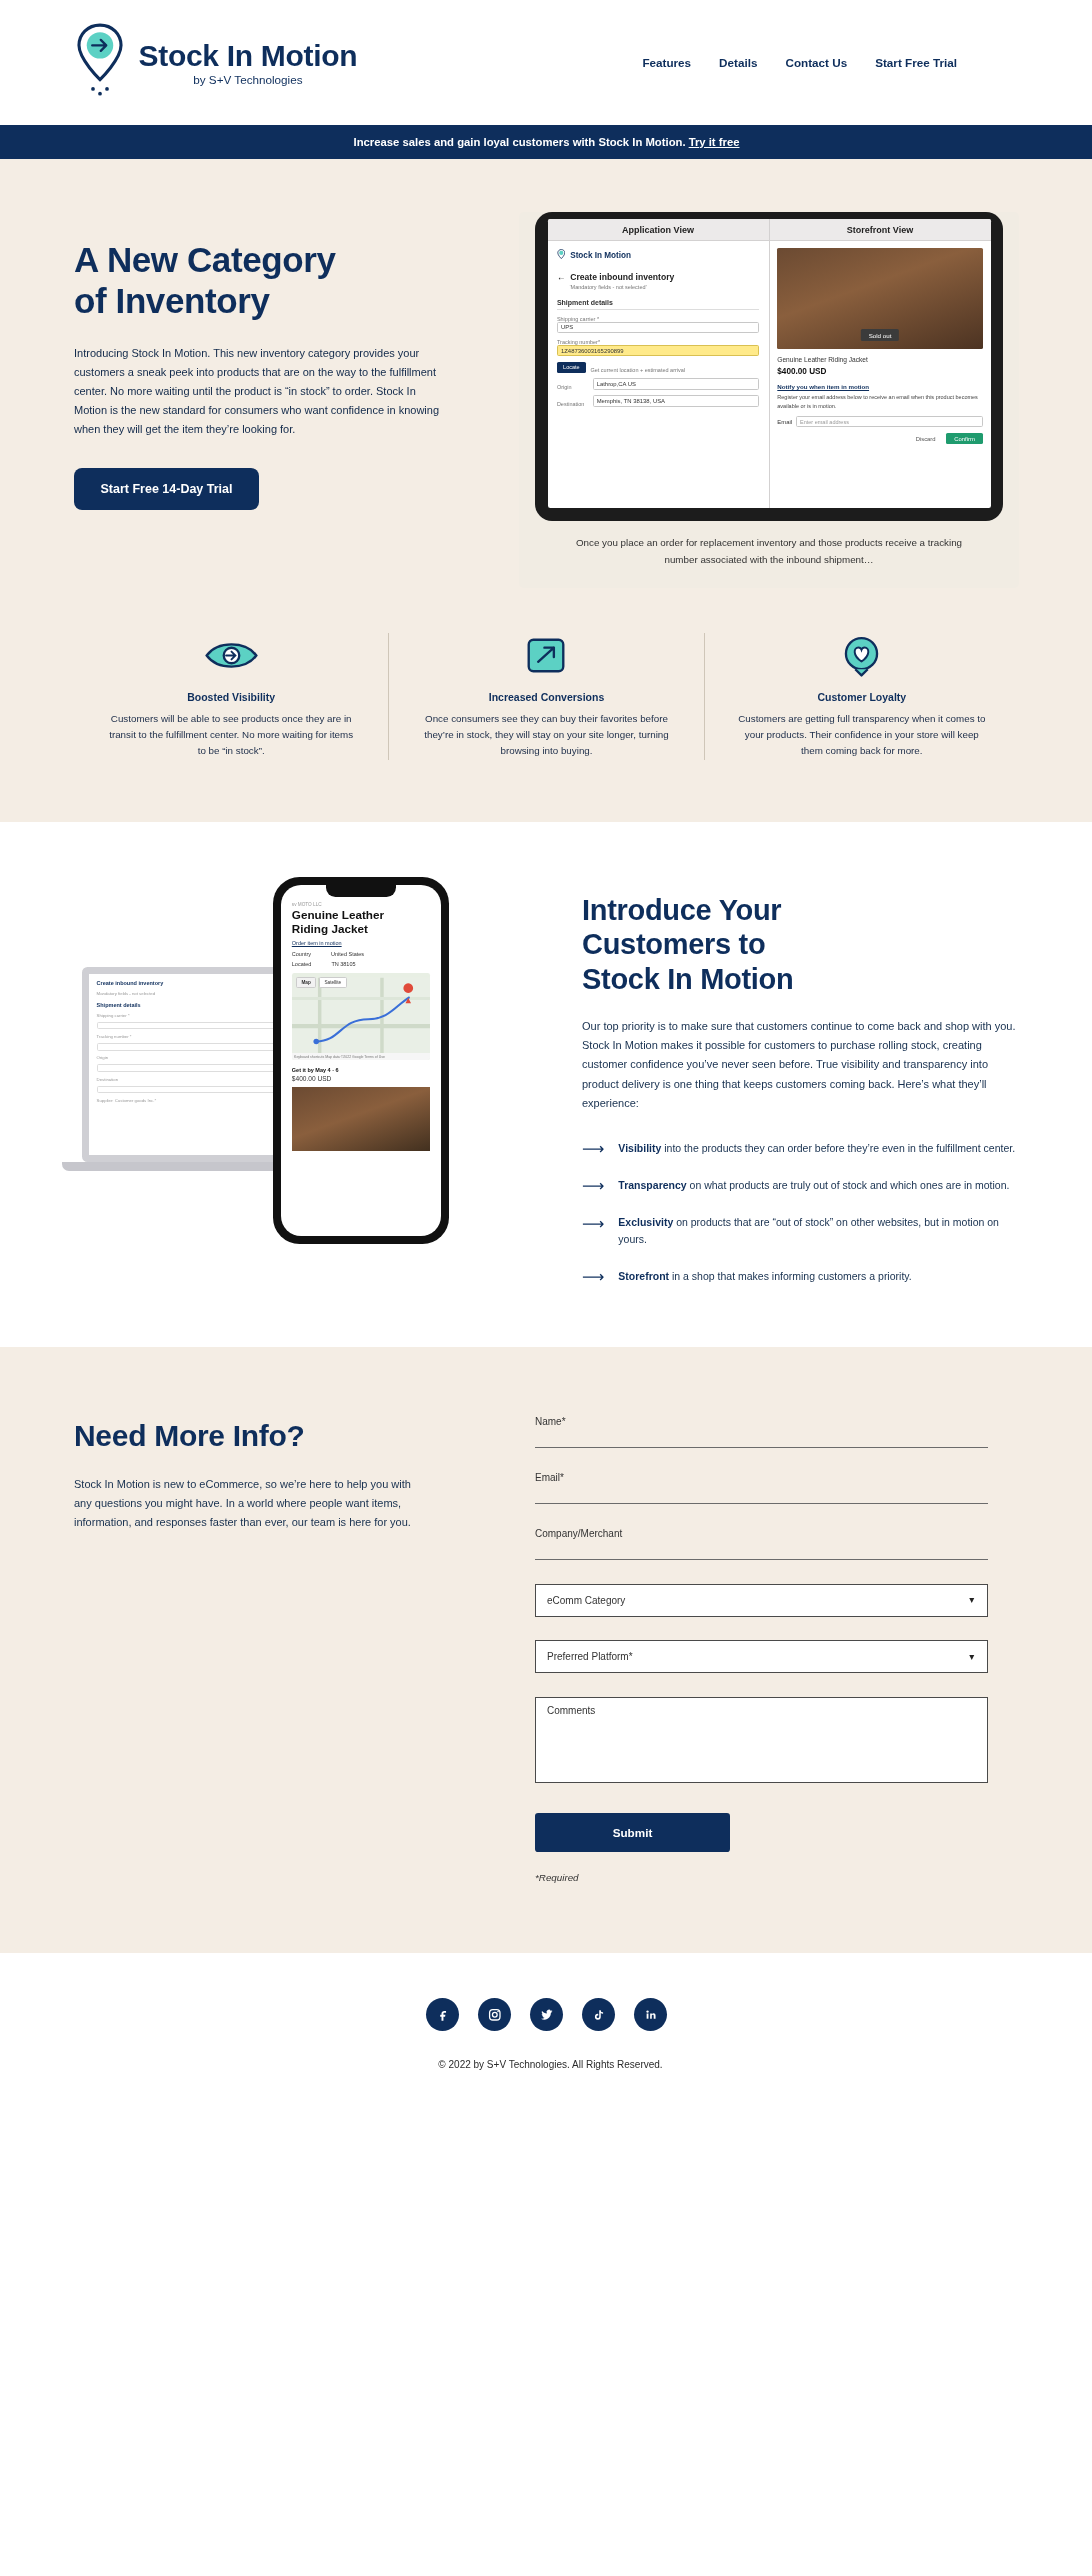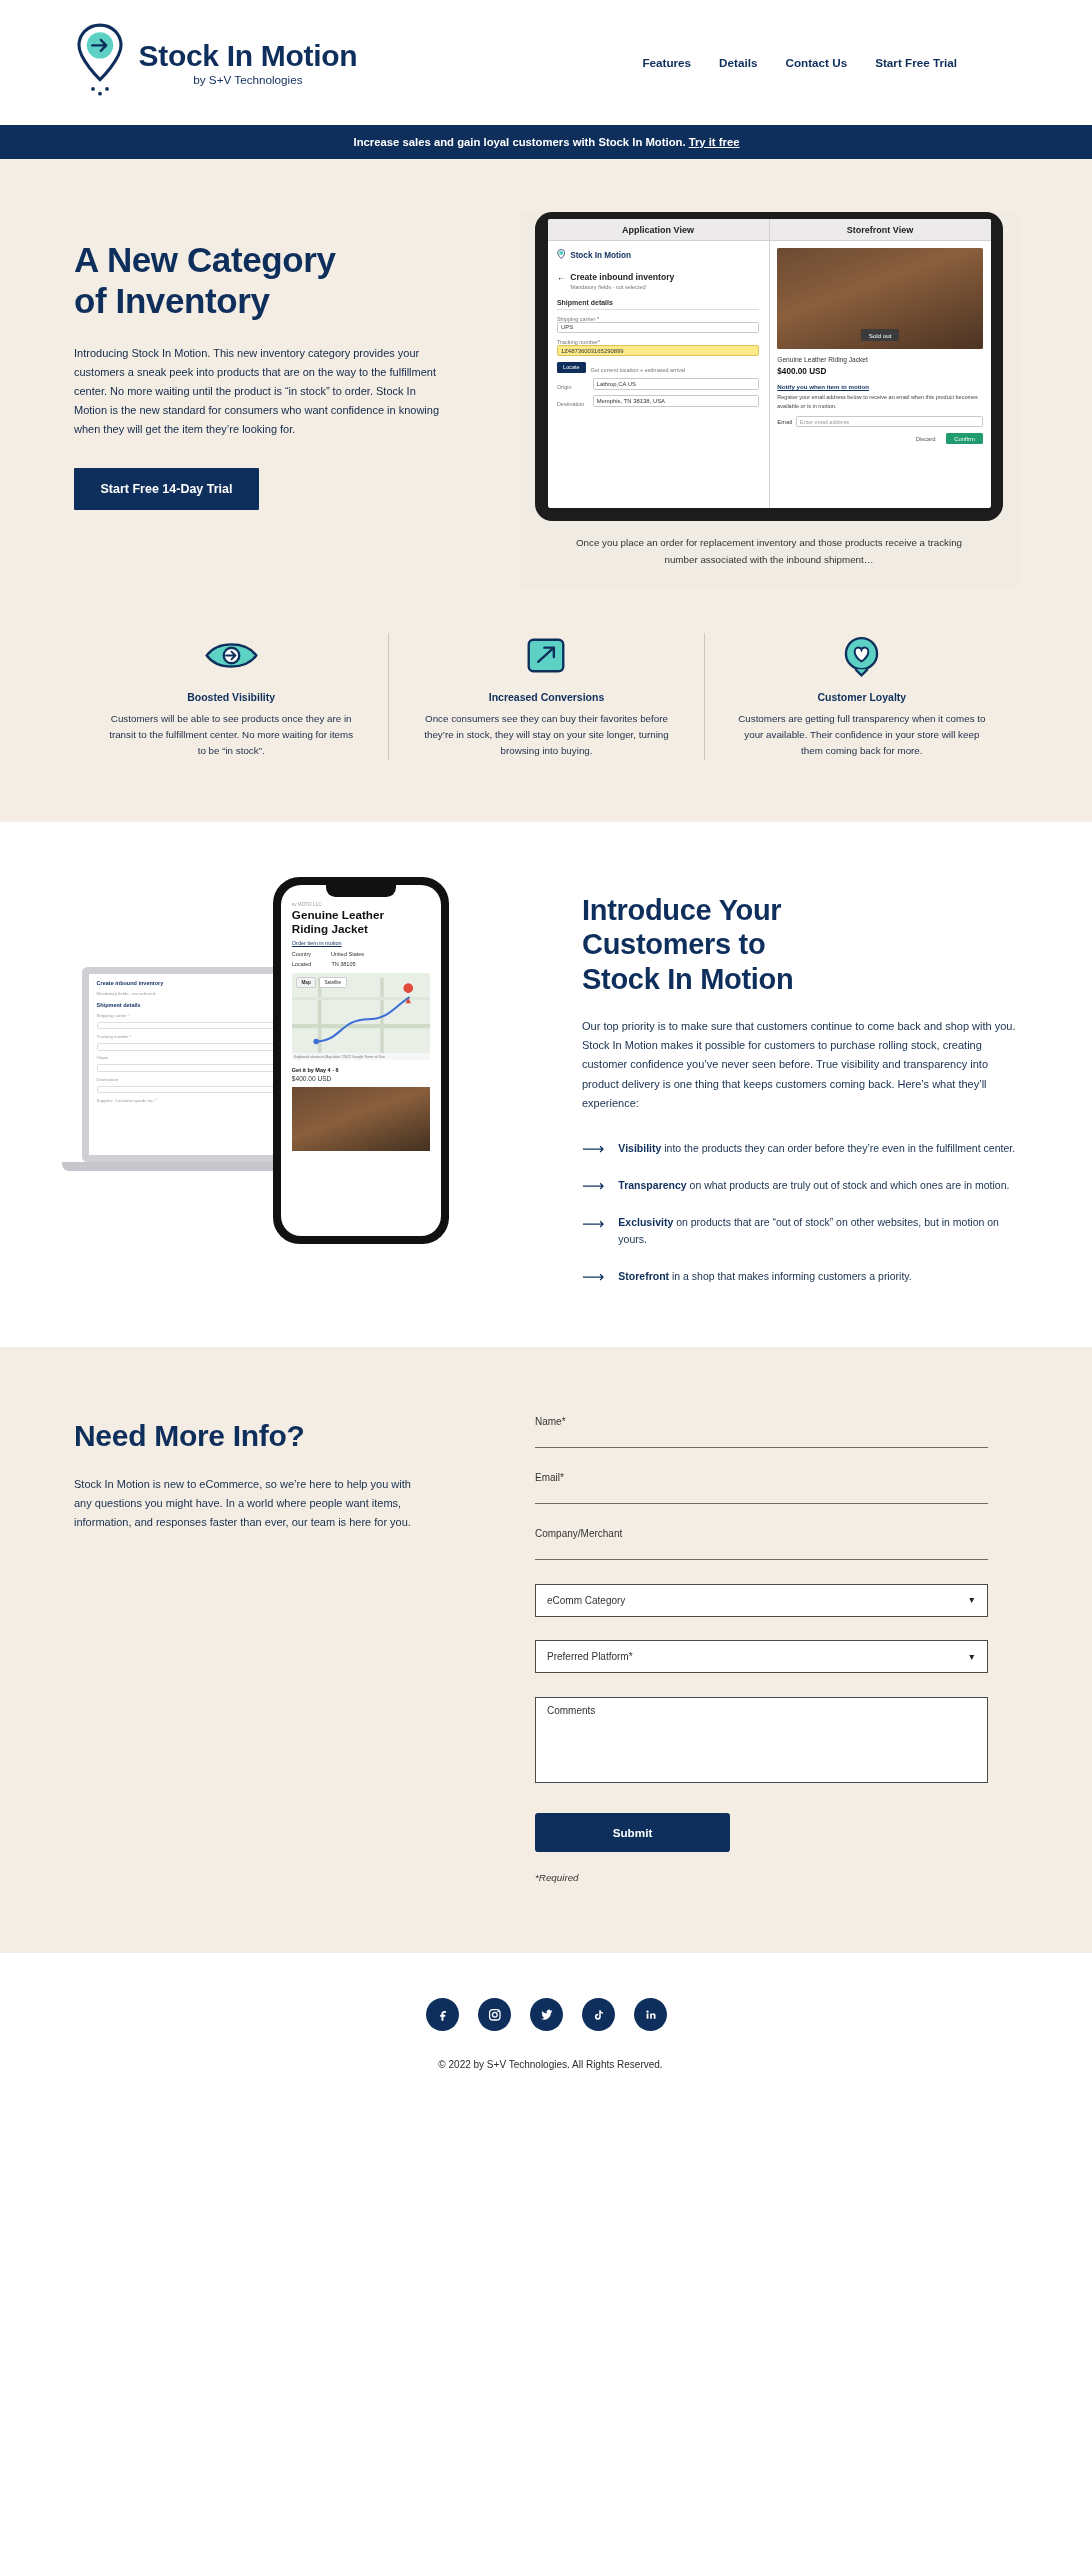--- a/index.html
+++ b/index.html
@@ -81,21 +81,21 @@
     width: 367px;
   }
   .cta {
     margin-top: 30px;
     display: inline-block;
     background: #0e2e5c;
     color: #fff;
     font-size: 12.5px;
     font-weight: bold;
     border: none;
-    border-radius: 1px;
+    border-radius: 8px;
     padding: 14px 26.5px;
     cursor: pointer;
   }
 
   .hero-right { flex: 1; padding-top: 4.7px; }
   .device-card {
     background: #f1ece3;
     border-radius: 4.7px;
     padding: 0 0 20px 0;
   }
@@ -463,21 +463,21 @@
   </div>
   <div class="feat">
     <div class="feat-icon">
       <svg width="47" height="42" viewBox="0 0 60 54">
         <circle cx="30" cy="24" r="20" fill="#5cd1c4" stroke="#0e2e5c" stroke-width="3"></circle>
         <path d="M30 34 C18 26 20 16 26 16 C29 16 30 19 30 19 C30 19 31 16 34 16 C40 16 42 26 30 34 Z" fill="#fff" stroke="#0e2e5c" stroke-width="2.5"></path>
         <path d="M22 44 l8 8 8 -8" fill="#5cd1c4" stroke="#0e2e5c" stroke-width="3" stroke-linejoin="round"></path>
       </svg>
     </div>
     <div class="feat-title">Customer Loyalty</div>
-    <div class="feat-body">Customers are getting full transparency when it comes to your available. Their confidence in your store will keep them coming back for more.</div>
+    <div class="feat-body">Customers are getting full transparency when it comes to your products. Their confidence in your store will keep them coming back for more.</div>
   </div>
 </div>
 
 <div class="intro">
   <div class="intro-left">
     <div class="laptop">
       <div class="laptop-screen">
         <div class="lap-body">
           <div class="lap-h">Create inbound inventory</div>
           <div class="lap-lbl">Mandatory fields - not selected</div>

